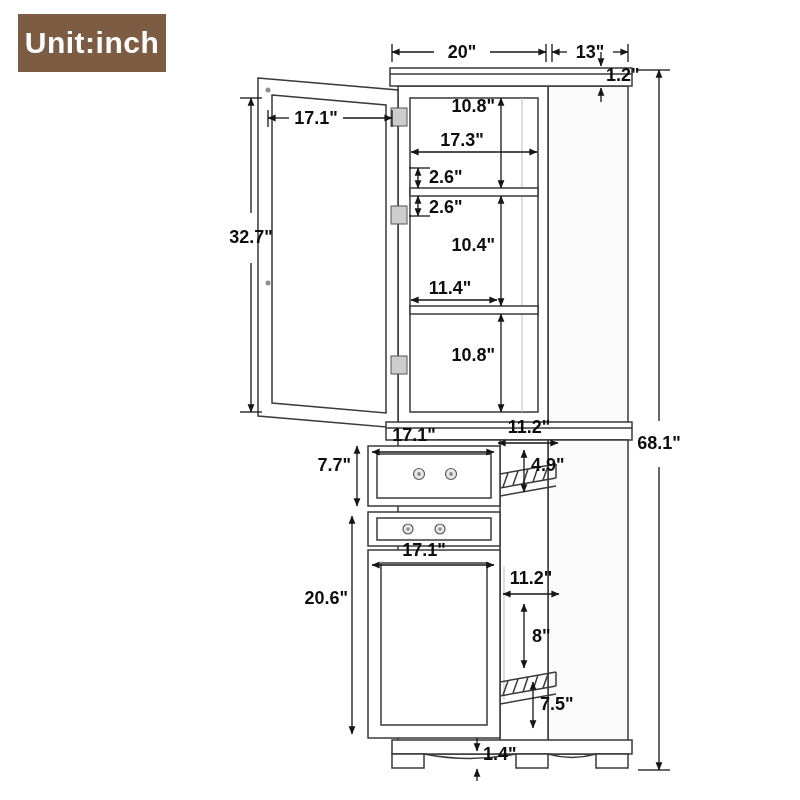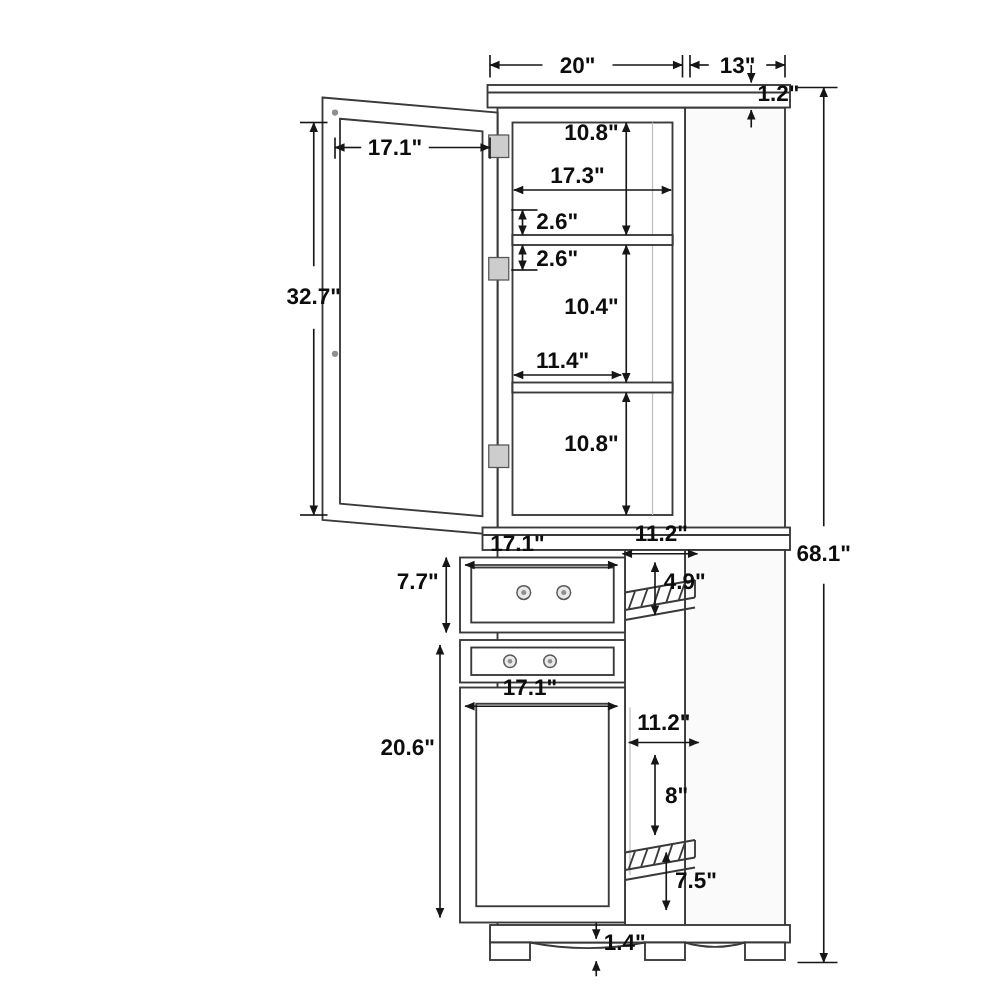--- a/index.html
+++ b/index.html
@@ -19,20 +19,23 @@
   .st .knobdot { fill:#8f8f8f; stroke:none; }
   .st .rail { stroke:#6e6e6e; stroke-width:1.1; fill:none; }
   .dims line { stroke:#161616; stroke-width:1.3; }
   .dims text { font-family:"Liberation Sans", sans-serif; font-size:18px; font-weight:bold; fill:#0d0d0d; }
 </style>
 </head>
 <body>
 
 <div class="stage">
 
+  <div class="unit-badge">
+    <span>Unit:inch</span>
+  </div>
 
   <svg class="diagram" width="800" height="800" viewBox="0 0 800 800" xmlns="http://www.w3.org/2000/svg">
     <defs>
       <marker id="ar" viewBox="0 0 10 10" refX="9" refY="5" markerWidth="9" markerHeight="9" orient="auto-start-reverse" markerUnits="userSpaceOnUse">
         <path d="M0.5,1.2 L9.5,5 L0.5,8.8 Z" fill="#161616"></path>
       </marker>
     </defs>
 
     <g class="st">
 

